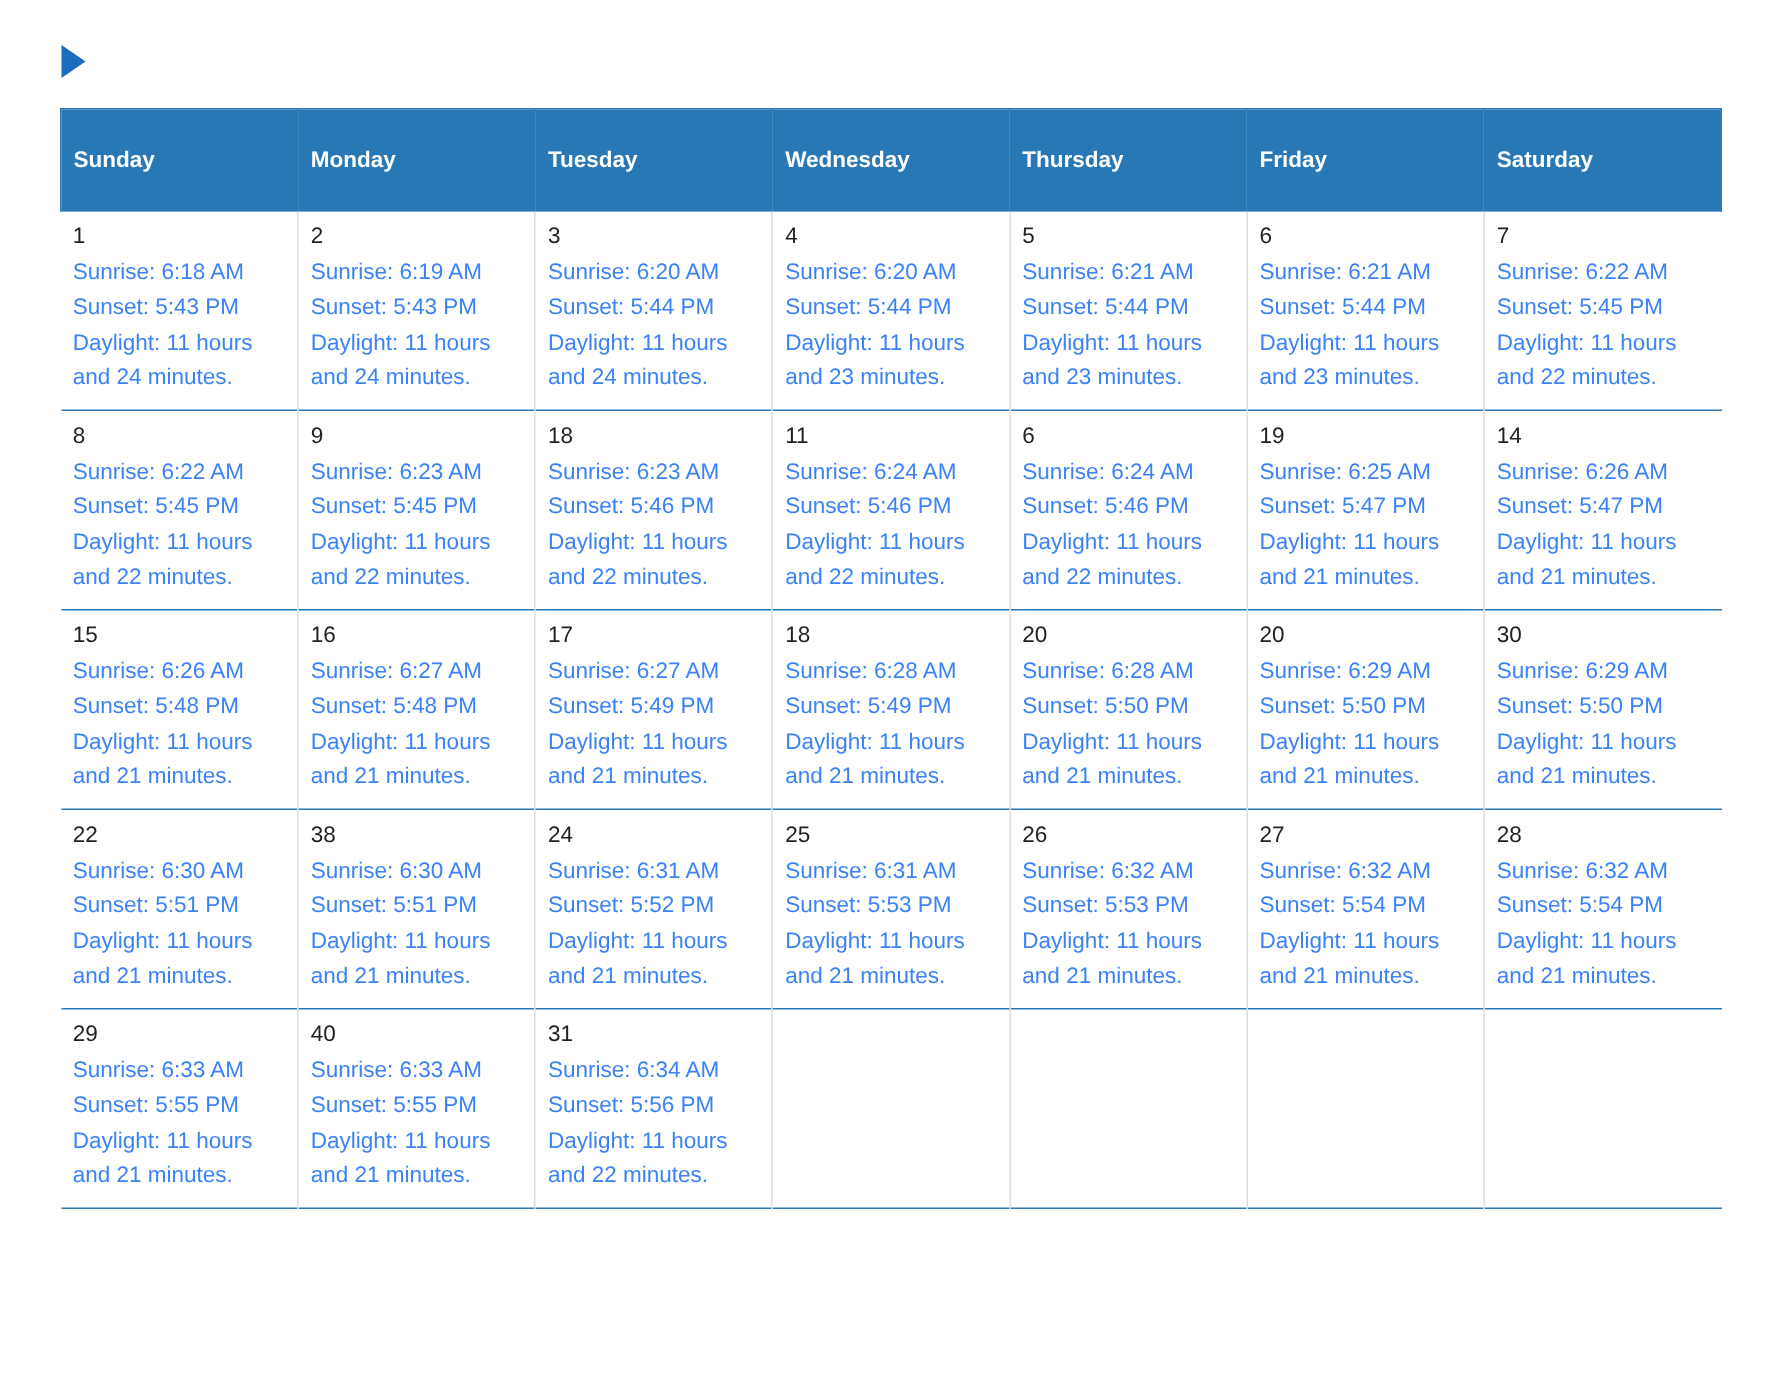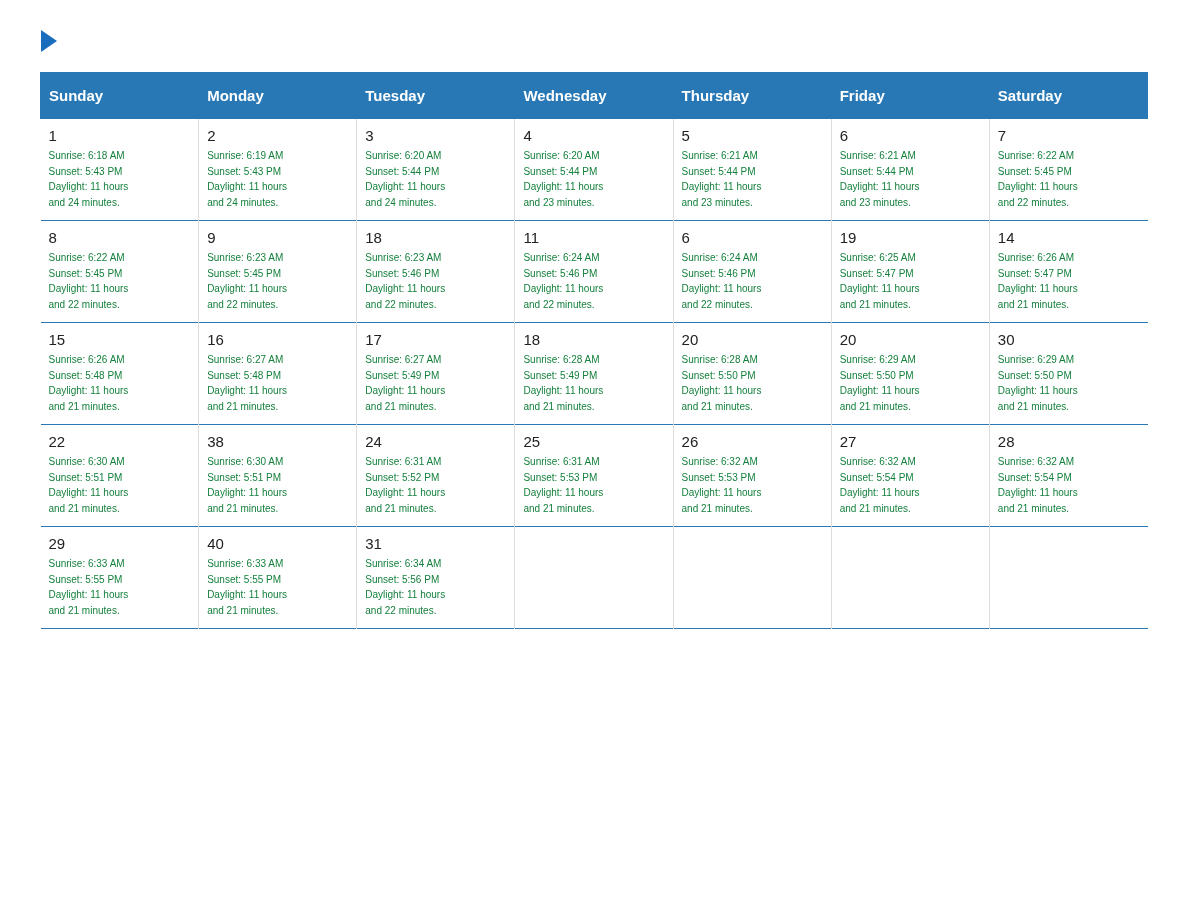--- a/index.html
+++ b/index.html
@@ -43,21 +43,21 @@
     table {
       width: 100%;
       border-collapse: collapse;
       table-layout: fixed;
     }
     thead th {
       background-color: #2878b5;
       color: #ffffff;
       font-size: 15px;
       font-weight: bold;
-      padding: 14px 8px;
+      padding: 25px 8px;
       text-align: left;
       border: 1px solid #2878b5;
     }
     tbody tr {
       border-bottom: 1.5px solid #2878b5;
     }
     tbody td {
       vertical-align: top;
       padding: 8px 8px 10px 8px;
       font-size: 12.5px;
@@ -70,23 +70,23 @@
       border-right: none;
     }
     .day-number {
       font-size: 15px;
       font-weight: normal;
       color: #222;
       display: block;
       margin-bottom: 4px;
     }
     .day-info {
-      font-size: 10px;
+      font-size: 15px;
       line-height: 1.55;
-      color: #15803d;
+      color: #3b82f6;
     }
     tbody tr:last-child {
       border-bottom: 1.5px solid #2878b5;
       margin-top: 31px;
     }
     
     .logo-wrapper {
       display: flex;
       flex-direction: column;
       line-height: 1;

